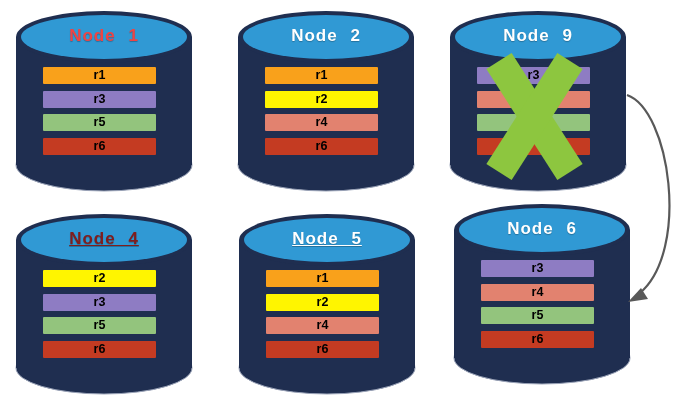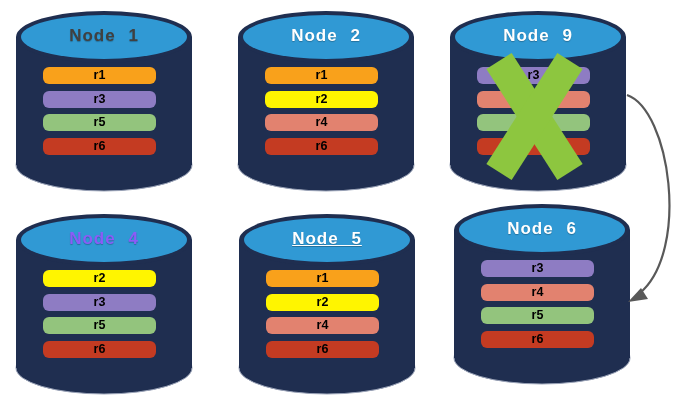--- a/index.html
+++ b/index.html
@@ -41,21 +41,21 @@
   }
   .rows {
     position: absolute;
     left: 30px;
     top: 58px;
     width: 113px;
   }
   .bar {
     width: 113px;
     height: 17px;
-    border-radius: 6px;
+    border-radius: 1px;
     margin-bottom: 6.5px;
     text-align: center;
   }
   .bar-label {
     display: block;
     font-size: 12.5px;
     font-weight: bold;
     color: #000000;
     line-height: 17px;
   }
@@ -72,21 +72,21 @@
 
 <div id="canvas">
   <div id="nodes-root">
       <div class="node" style="left: 13px; top: 9px;">
     <svg class="cyl" viewBox="0 0 182 184">
       <ellipse class="c-bot" cx="91" cy="156" rx="88" ry="26" fill="#1F2E50" stroke="#9AA3B8" stroke-width="1"></ellipse>
       <rect class="c-body" x="3" y="28" width="176" height="128" fill="#1F2E50"></rect>
       <ellipse class="c-topring" cx="91" cy="28" rx="88" ry="26" fill="#1F2E50"></ellipse>
       <ellipse class="c-topface" cx="91" cy="28" rx="83" ry="22" fill="#3099D4"></ellipse>
     </svg>
-    <div class="title" style="color: #404040; text-align: center;">Node 1</div>
+    <div class="title" style="color: #ef4444; text-align: center;">Node 1</div>
     <div class="rows">
           <div class="bar" style="background: rgb(249, 161, 27);">
             <span class="bar-label" style="color: rgb(0, 0, 0);">r1</span>
           </div>
           <div class="bar" style="background: rgb(142, 124, 195);">
             <span class="bar-label" style="color: rgb(0, 0, 0);">r3</span>
           </div>
           <div class="bar" style="background: rgb(147, 196, 125);">
             <span class="bar-label" style="color: rgb(0, 0, 0);">r5</span>
           </div>
@@ -141,21 +141,21 @@
           </div>
         </div>
   </div>
       <div class="node" style="left: 13px; top: 212px;">
     <svg class="cyl" viewBox="0 0 182 184">
       <ellipse class="c-bot" cx="91" cy="156" rx="88" ry="26" fill="#1F2E50" stroke="#9AA3B8" stroke-width="1"></ellipse>
       <rect class="c-body" x="3" y="28" width="176" height="128" fill="#1F2E50"></rect>
       <ellipse class="c-topring" cx="91" cy="28" rx="88" ry="26" fill="#1F2E50"></ellipse>
       <ellipse class="c-topface" cx="91" cy="28" rx="83" ry="22" fill="#3099D4"></ellipse>
     </svg>
-    <div class="title" style="color: #8b5cf6;">Node 4</div>
+    <div class="title" style="color: #7f1d1d; text-decoration: underline;">Node 4</div>
     <div class="rows">
           <div class="bar" style="background: rgb(255, 245, 0);">
             <span class="bar-label" style="color: rgb(0, 0, 0);">r2</span>
           </div>
           <div class="bar" style="background: rgb(142, 124, 195);">
             <span class="bar-label" style="color: rgb(0, 0, 0);">r3</span>
           </div>
           <div class="bar" style="background: rgb(147, 196, 125);">
             <span class="bar-label" style="color: rgb(0, 0, 0);">r5</span>
           </div>

